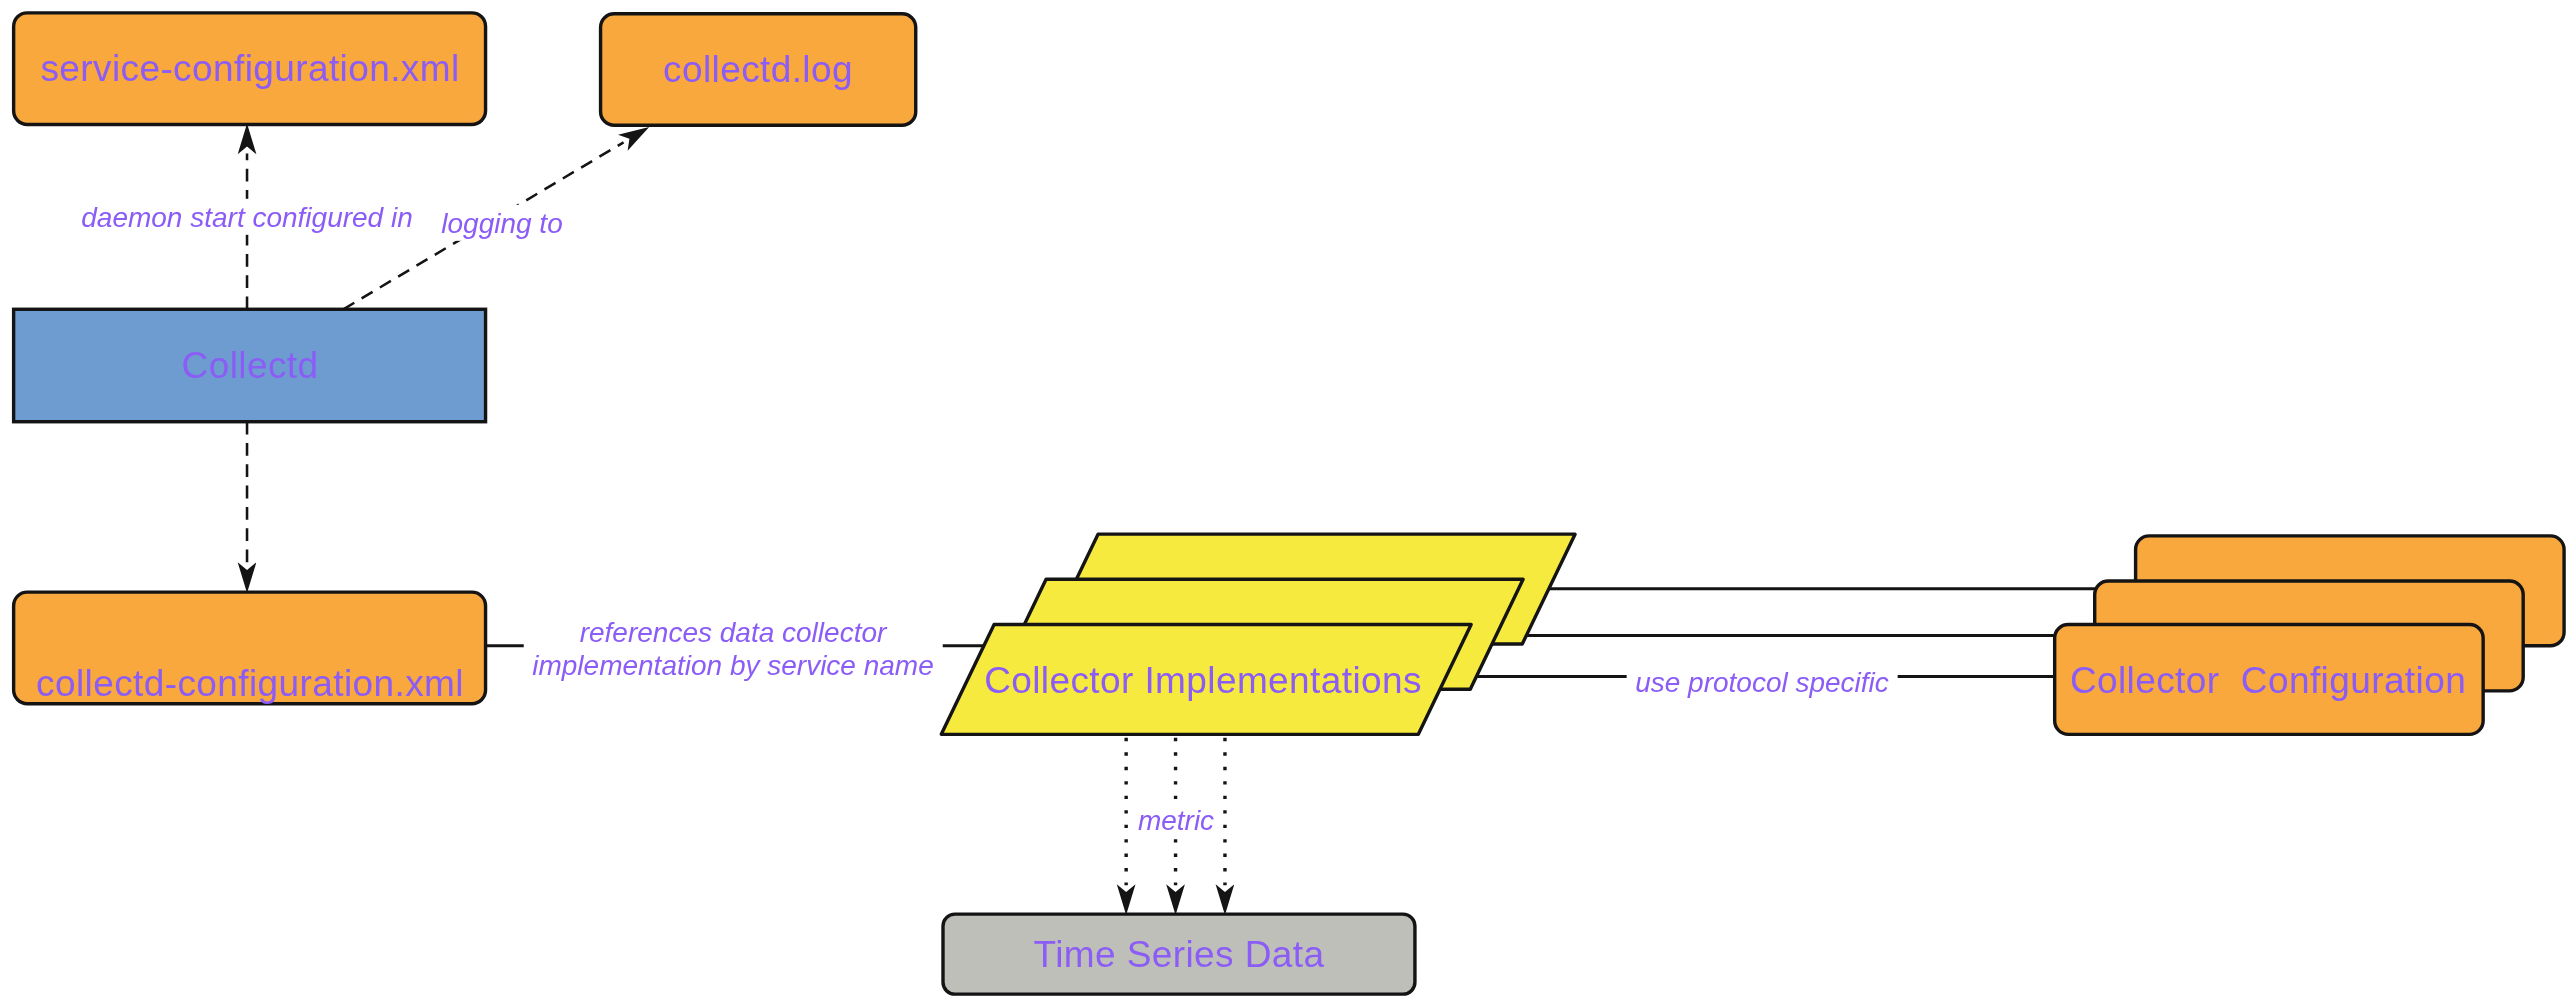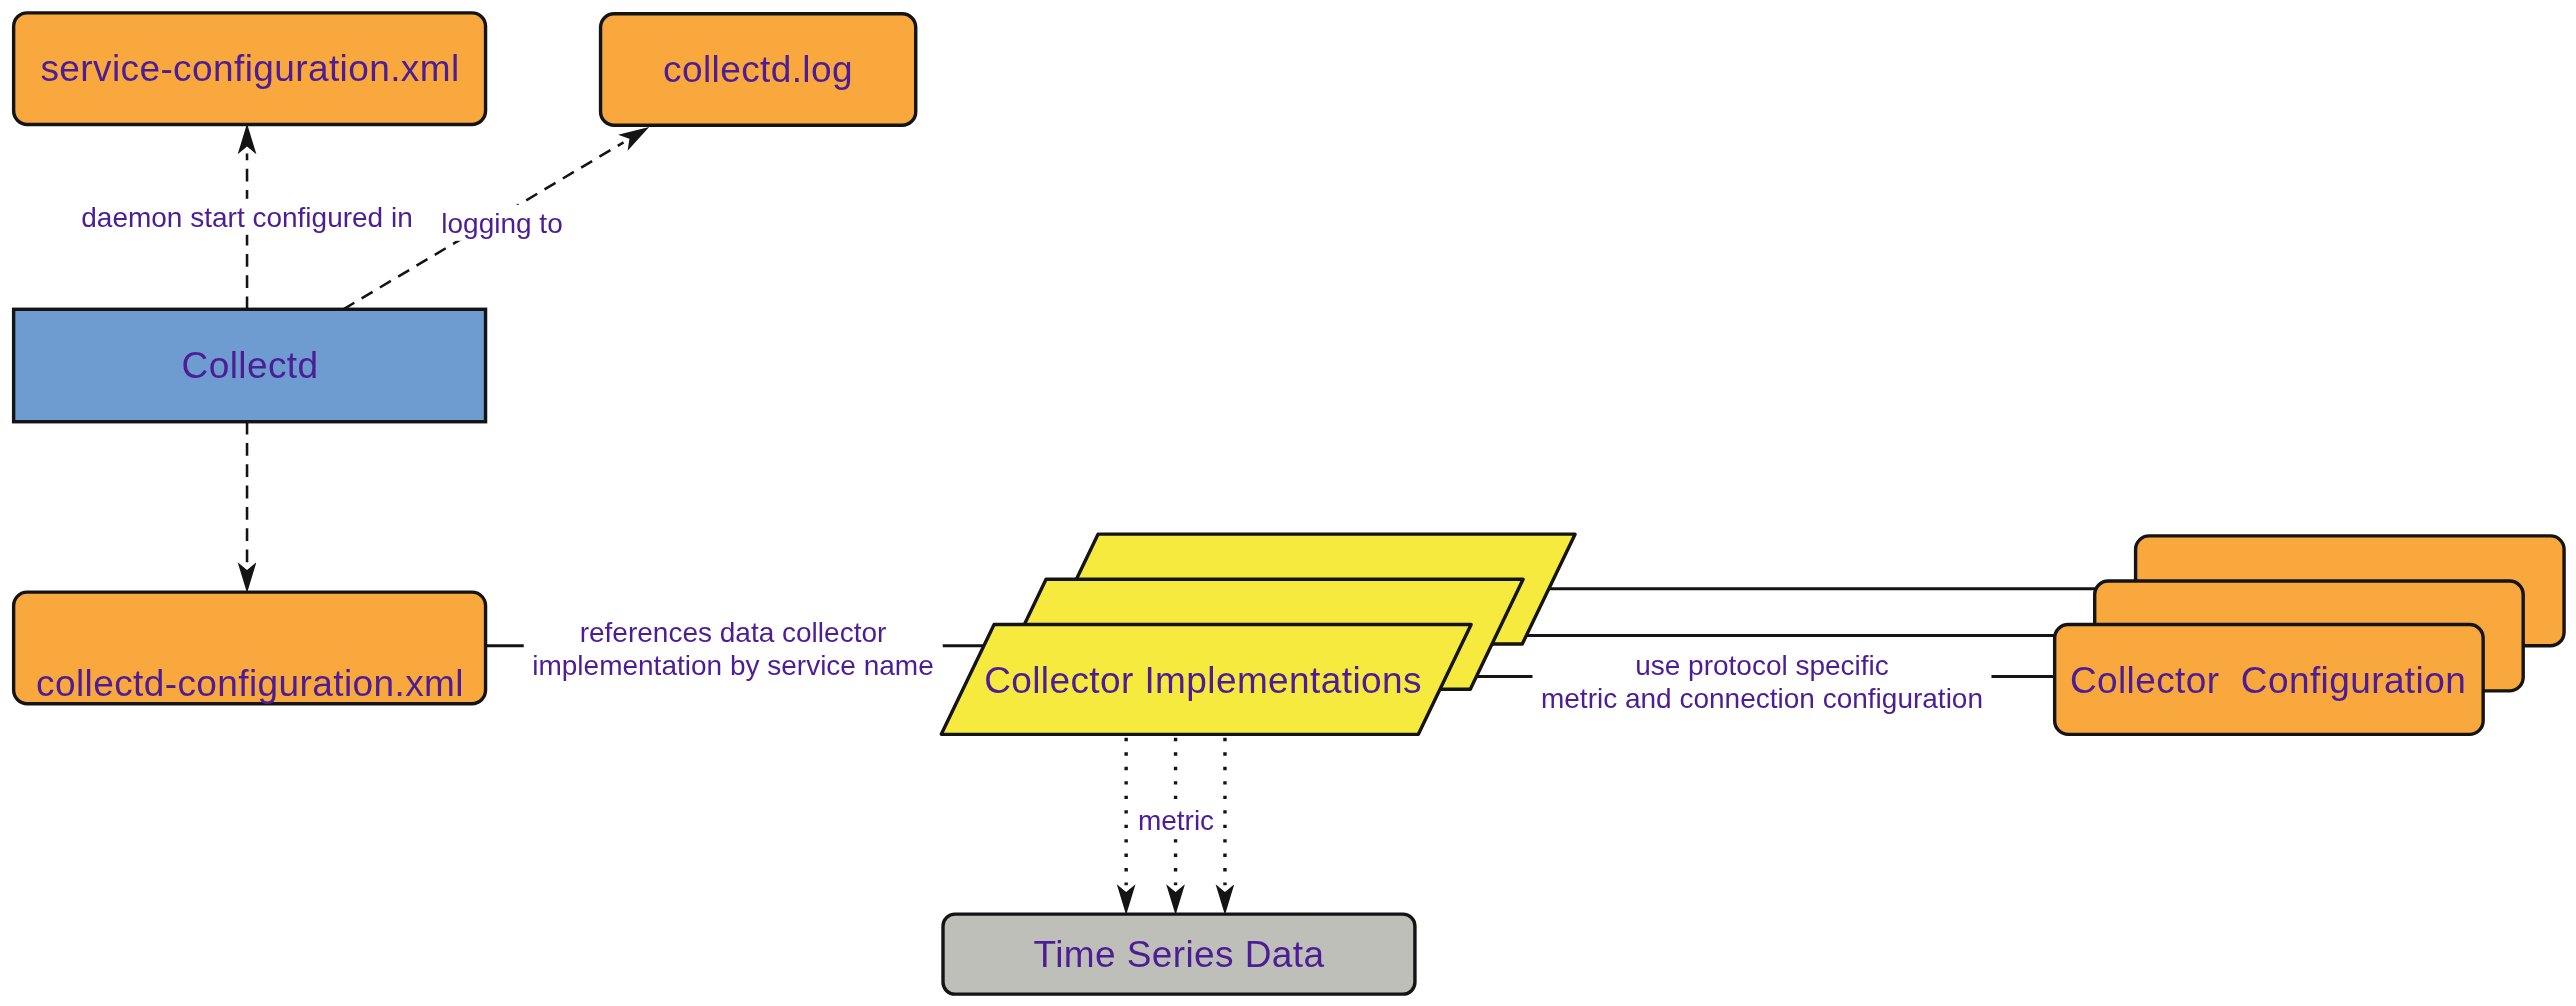--- a/index.html
+++ b/index.html
@@ -18,30 +18,31 @@
   }
   .canvas svg {
     position: absolute;
     left: 0;
     top: 0;
   }
   .lbl {
     position: absolute;
     transform: translate(-50%, -50%);
     text-align: center;
-    color: #4c1d95;
+    color: #8b5cf6;
     white-space: nowrap;
     user-select: none;
   }
   .lbl.box {
     font-size: 37px;
     letter-spacing: 0.4px;
   }
   .lbl.edge {
     font-size: 28px;
+    font-style: italic;
     line-height: 33px;
   }
   .lbl.mask {
     background: #ffffff;
     padding: 1.7px 8.5px;
   }
   .lbl.prespace {
     white-space: pre;
   }
 </style>
@@ -116,19 +117,18 @@
   <div class="lbl edge mask" style="left:502px; top:223px">logging to</div>
 
 
   <div class="lbl edge mask" style="left:733px; top:649px">
     <div>references data collector</div>
     <div>implementation by service name</div>
   </div>
 
   <div class="lbl edge mask" style="left:1762px; top:682px">
     <div>use protocol specific</div>
-    <div>metric and connection configuration</div>
   </div>
 
   <div class="lbl edge mask" style="left:1176px; top:820px">metric</div>
 
 </div>
 
 
 </body></html>

